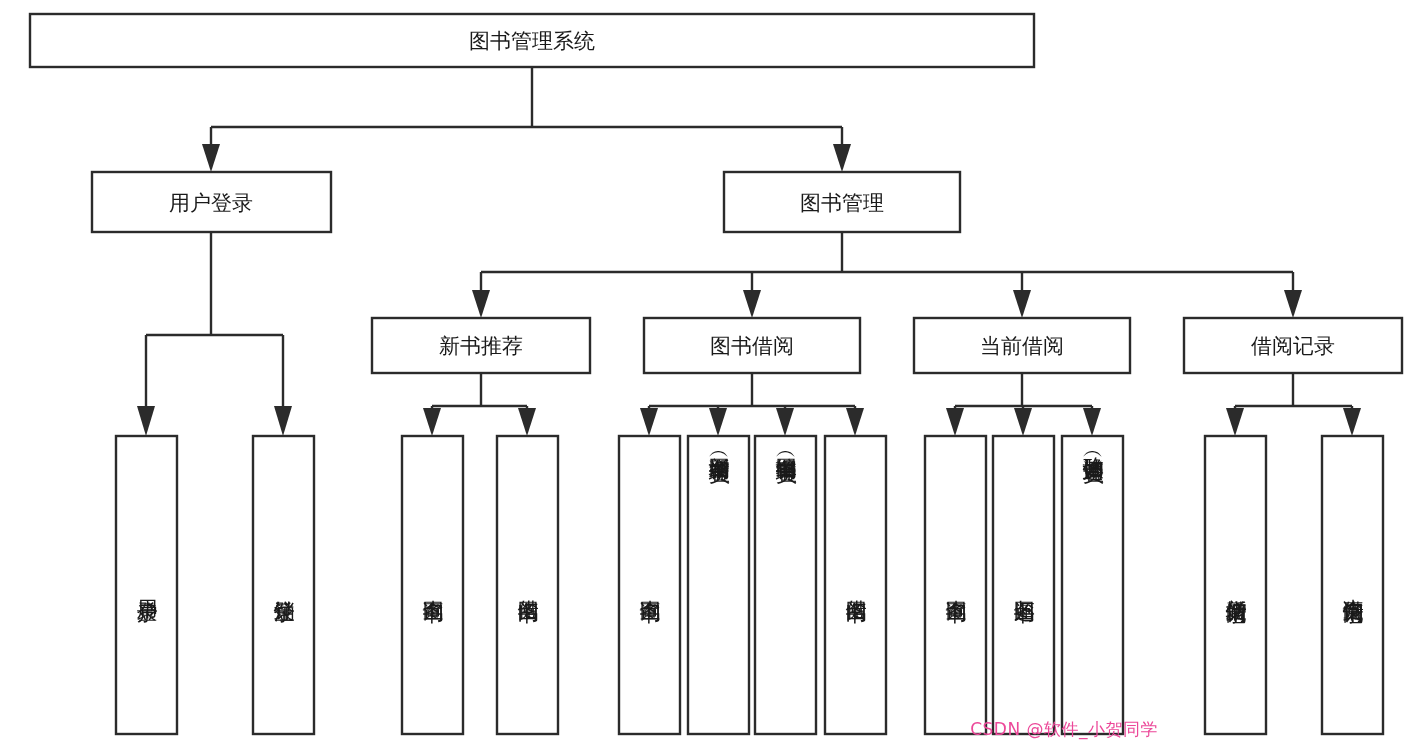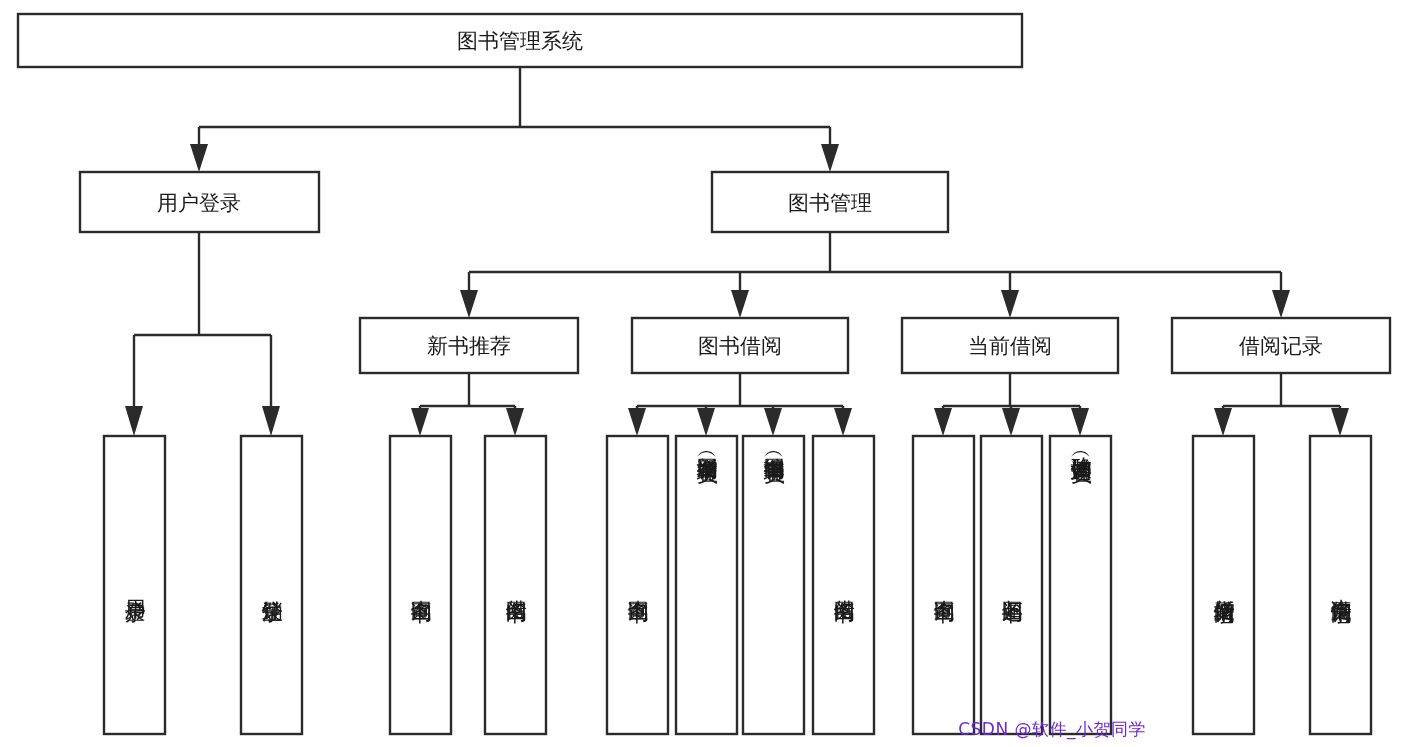--- a/index.html
+++ b/index.html
@@ -11,20 +11,21 @@
     width: 1405px;
     height: 747px;
     font-family: "DejaVu Sans", "Liberation Sans", sans-serif;
     overflow: hidden;
   }
   #diagram-root {
     position: relative;
     width: 1154px;
     height: 747px;
     background: #ffffff;
+    margin-left: 12px;
   }
   svg#tree-svg {
     position: absolute;
     top: 0;
     left: 0;
     width: 1405px;
     height: 747px;
   }
   .node-box {
     fill: #ffffff;
@@ -66,21 +67,21 @@
     letter-spacing: 1px;
     text-align: center;
     white-space: nowrap;
   }
   #watermark {
     position: absolute;
     right: 8px;
     bottom: 6px;
     font-family: "DejaVu Sans", "Liberation Sans", sans-serif;
     font-size: 17px;
-    color: #6d28d9;
+    color: #ec4899;
     letter-spacing: 0.5px;
     user-select: none;
   }
 </style>
 </head>
 <body>
 
 <div id="diagram-root">
 
   <svg id="tree-svg" viewBox="0 0 1405 747">

